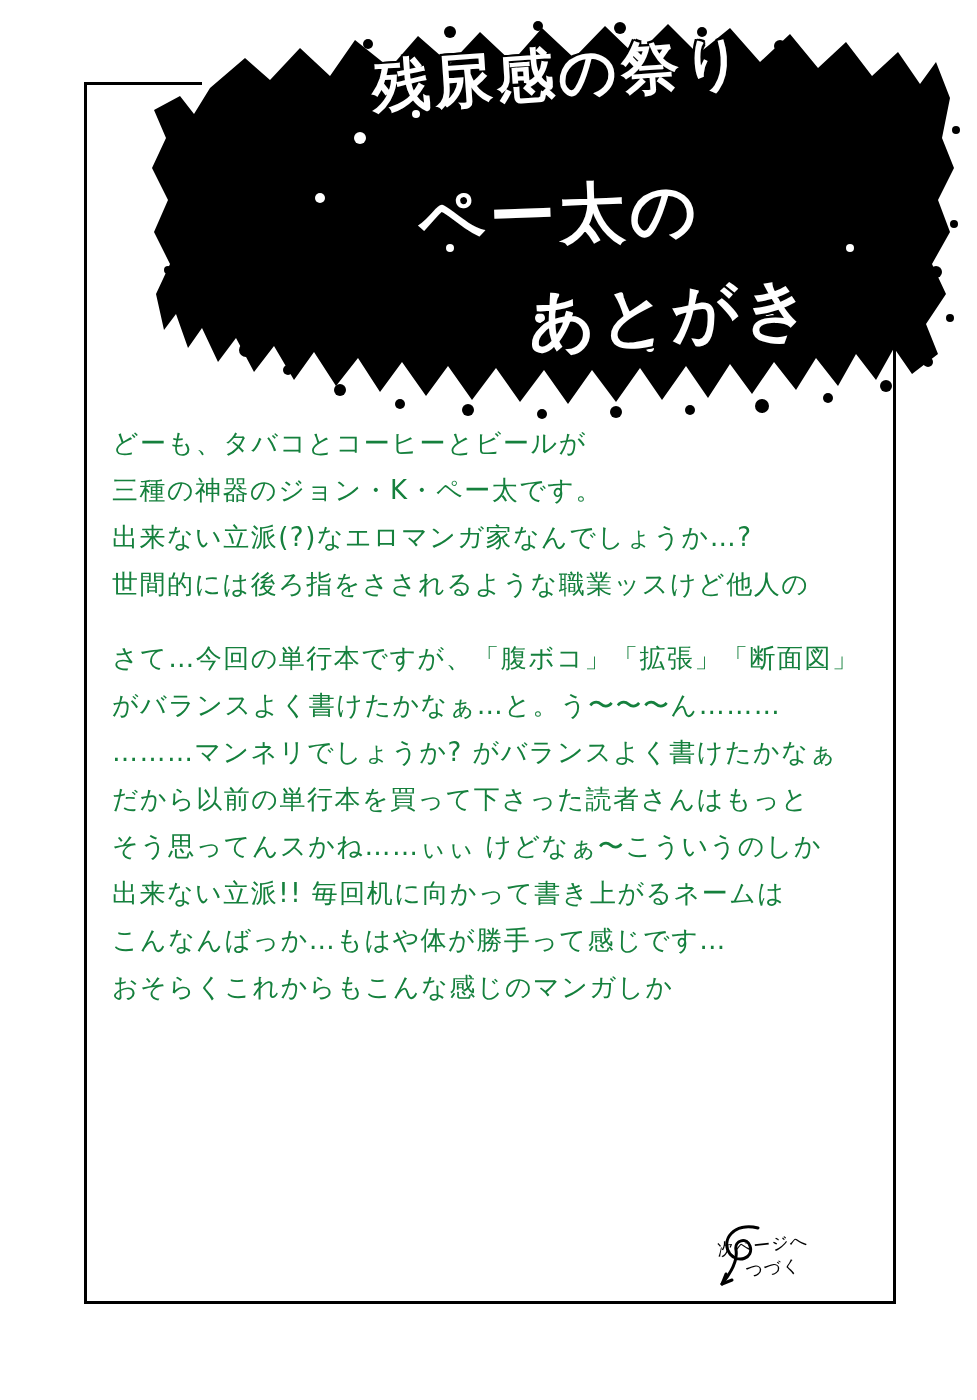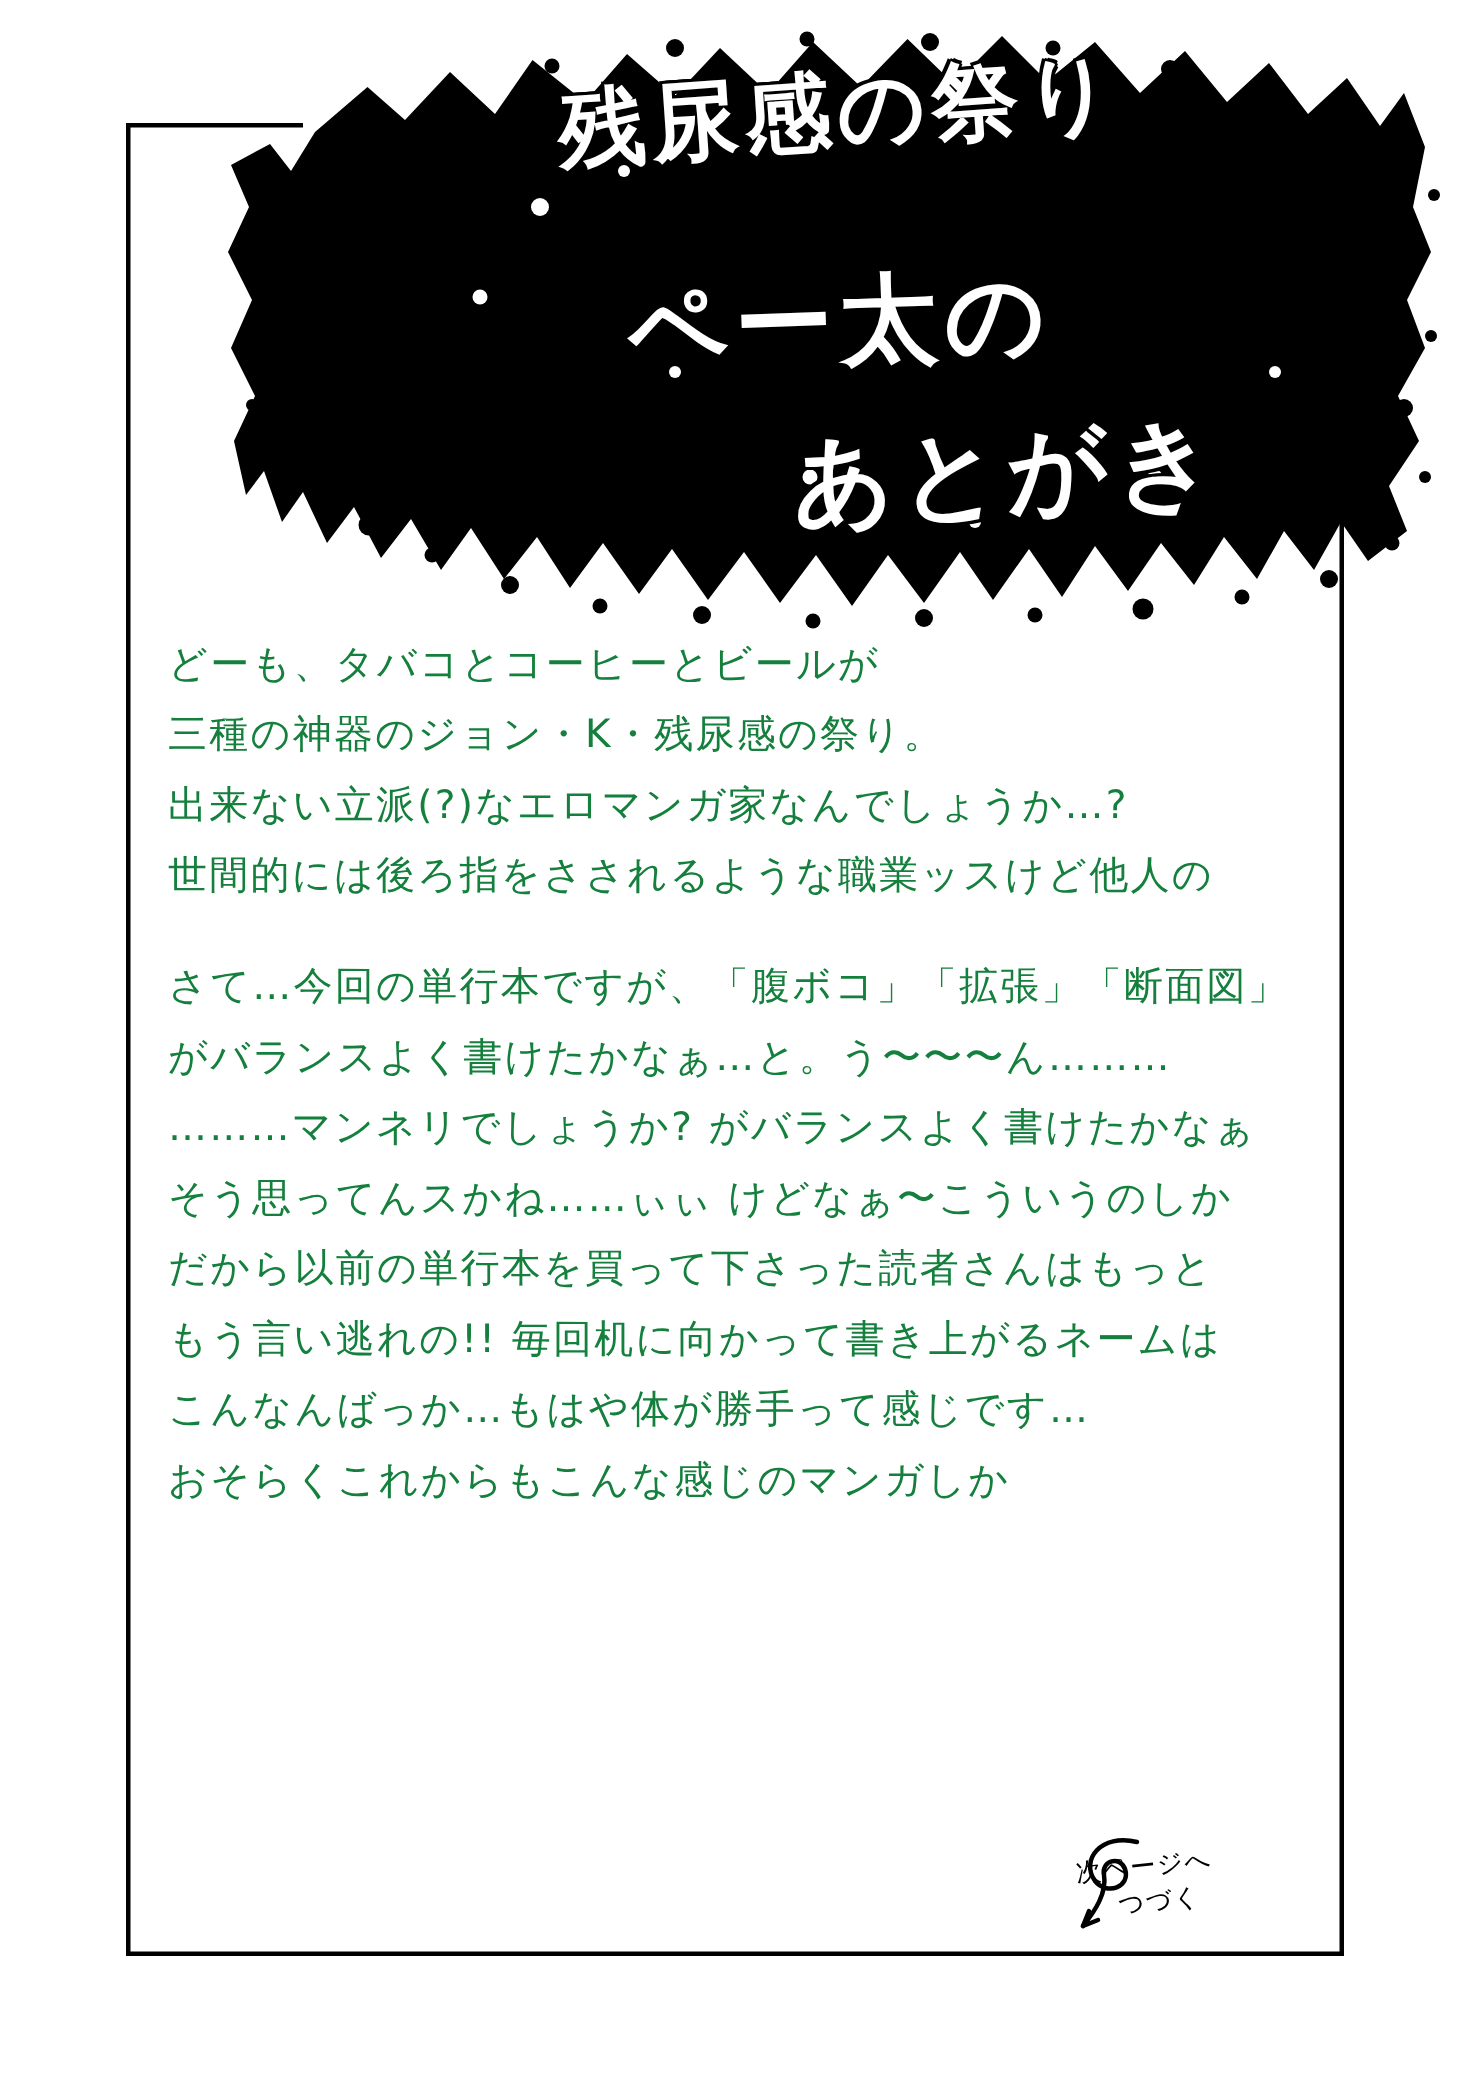--- a/index.html
+++ b/index.html
@@ -227,31 +227,31 @@
   </div>
 
   <div class="frame-top"></div>
   <div class="frame-left"></div>
   <div class="frame-bottom"></div>
   <div class="frame-right"></div>
 
   <div class="body-text">
     <div class="para p1">
       <div class="line">どーも、タバコとコーヒーとビールが</div>
-      <div class="line">三種の神器のジョン・K・残尿感の祭り。</div>
+      <div class="line">三種の神器のジョン・K・ペー太です。</div>
       <div class="line">出来ない立派(?)なエロマンガ家なんでしょうか…?</div>
       <div class="line">世間的には後ろ指をさされるような職業ッスけど他人の</div>
     </div>
     <div class="para p2">
       <div class="line">さて…今回の単行本ですが、「腹ボコ」「拡張」「断面図」</div>
       <div class="line">がバランスよく書けたかなぁ…と。う〜〜〜ん………</div>
       <div class="line">………マンネリでしょうか? がバランスよく書けたかなぁ</div>
+      <div class="line">だから以前の単行本を買って下さった読者さんはもっと</div>
       <div class="line">そう思ってんスかね……ぃぃ けどなぁ〜こういうのしか</div>
-      <div class="line">だから以前の単行本を買って下さった読者さんはもっと</div>
-      <div class="line">もう言い逃れの!! 毎回机に向かって書き上がるネームは</div>
+      <div class="line">出来ない立派!! 毎回机に向かって書き上がるネームは</div>
       <div class="line">こんなんばっか…もはや体が勝手って感じです…</div>
       <div class="line">おそらくこれからもこんな感じのマンガしか</div>
     </div>
   </div>
 
   <div class="cont-arrow">
     <svg viewBox="0 0 70 80" xmlns="http://www.w3.org/2000/svg" aria-hidden="true">
       <path d="M 48 6 C 24 0 10 18 20 32 C 28 42 44 36 40 24 C 37 15 24 18 26 28
                C 28 40 20 52 12 62" fill="none" stroke="#000" stroke-width="3" stroke-linecap="round"></path>
       <path d="M 12 62 L 22 58 M 12 62 L 16 52" fill="none" stroke="#000" stroke-width="3" stroke-linecap="round"></path>

